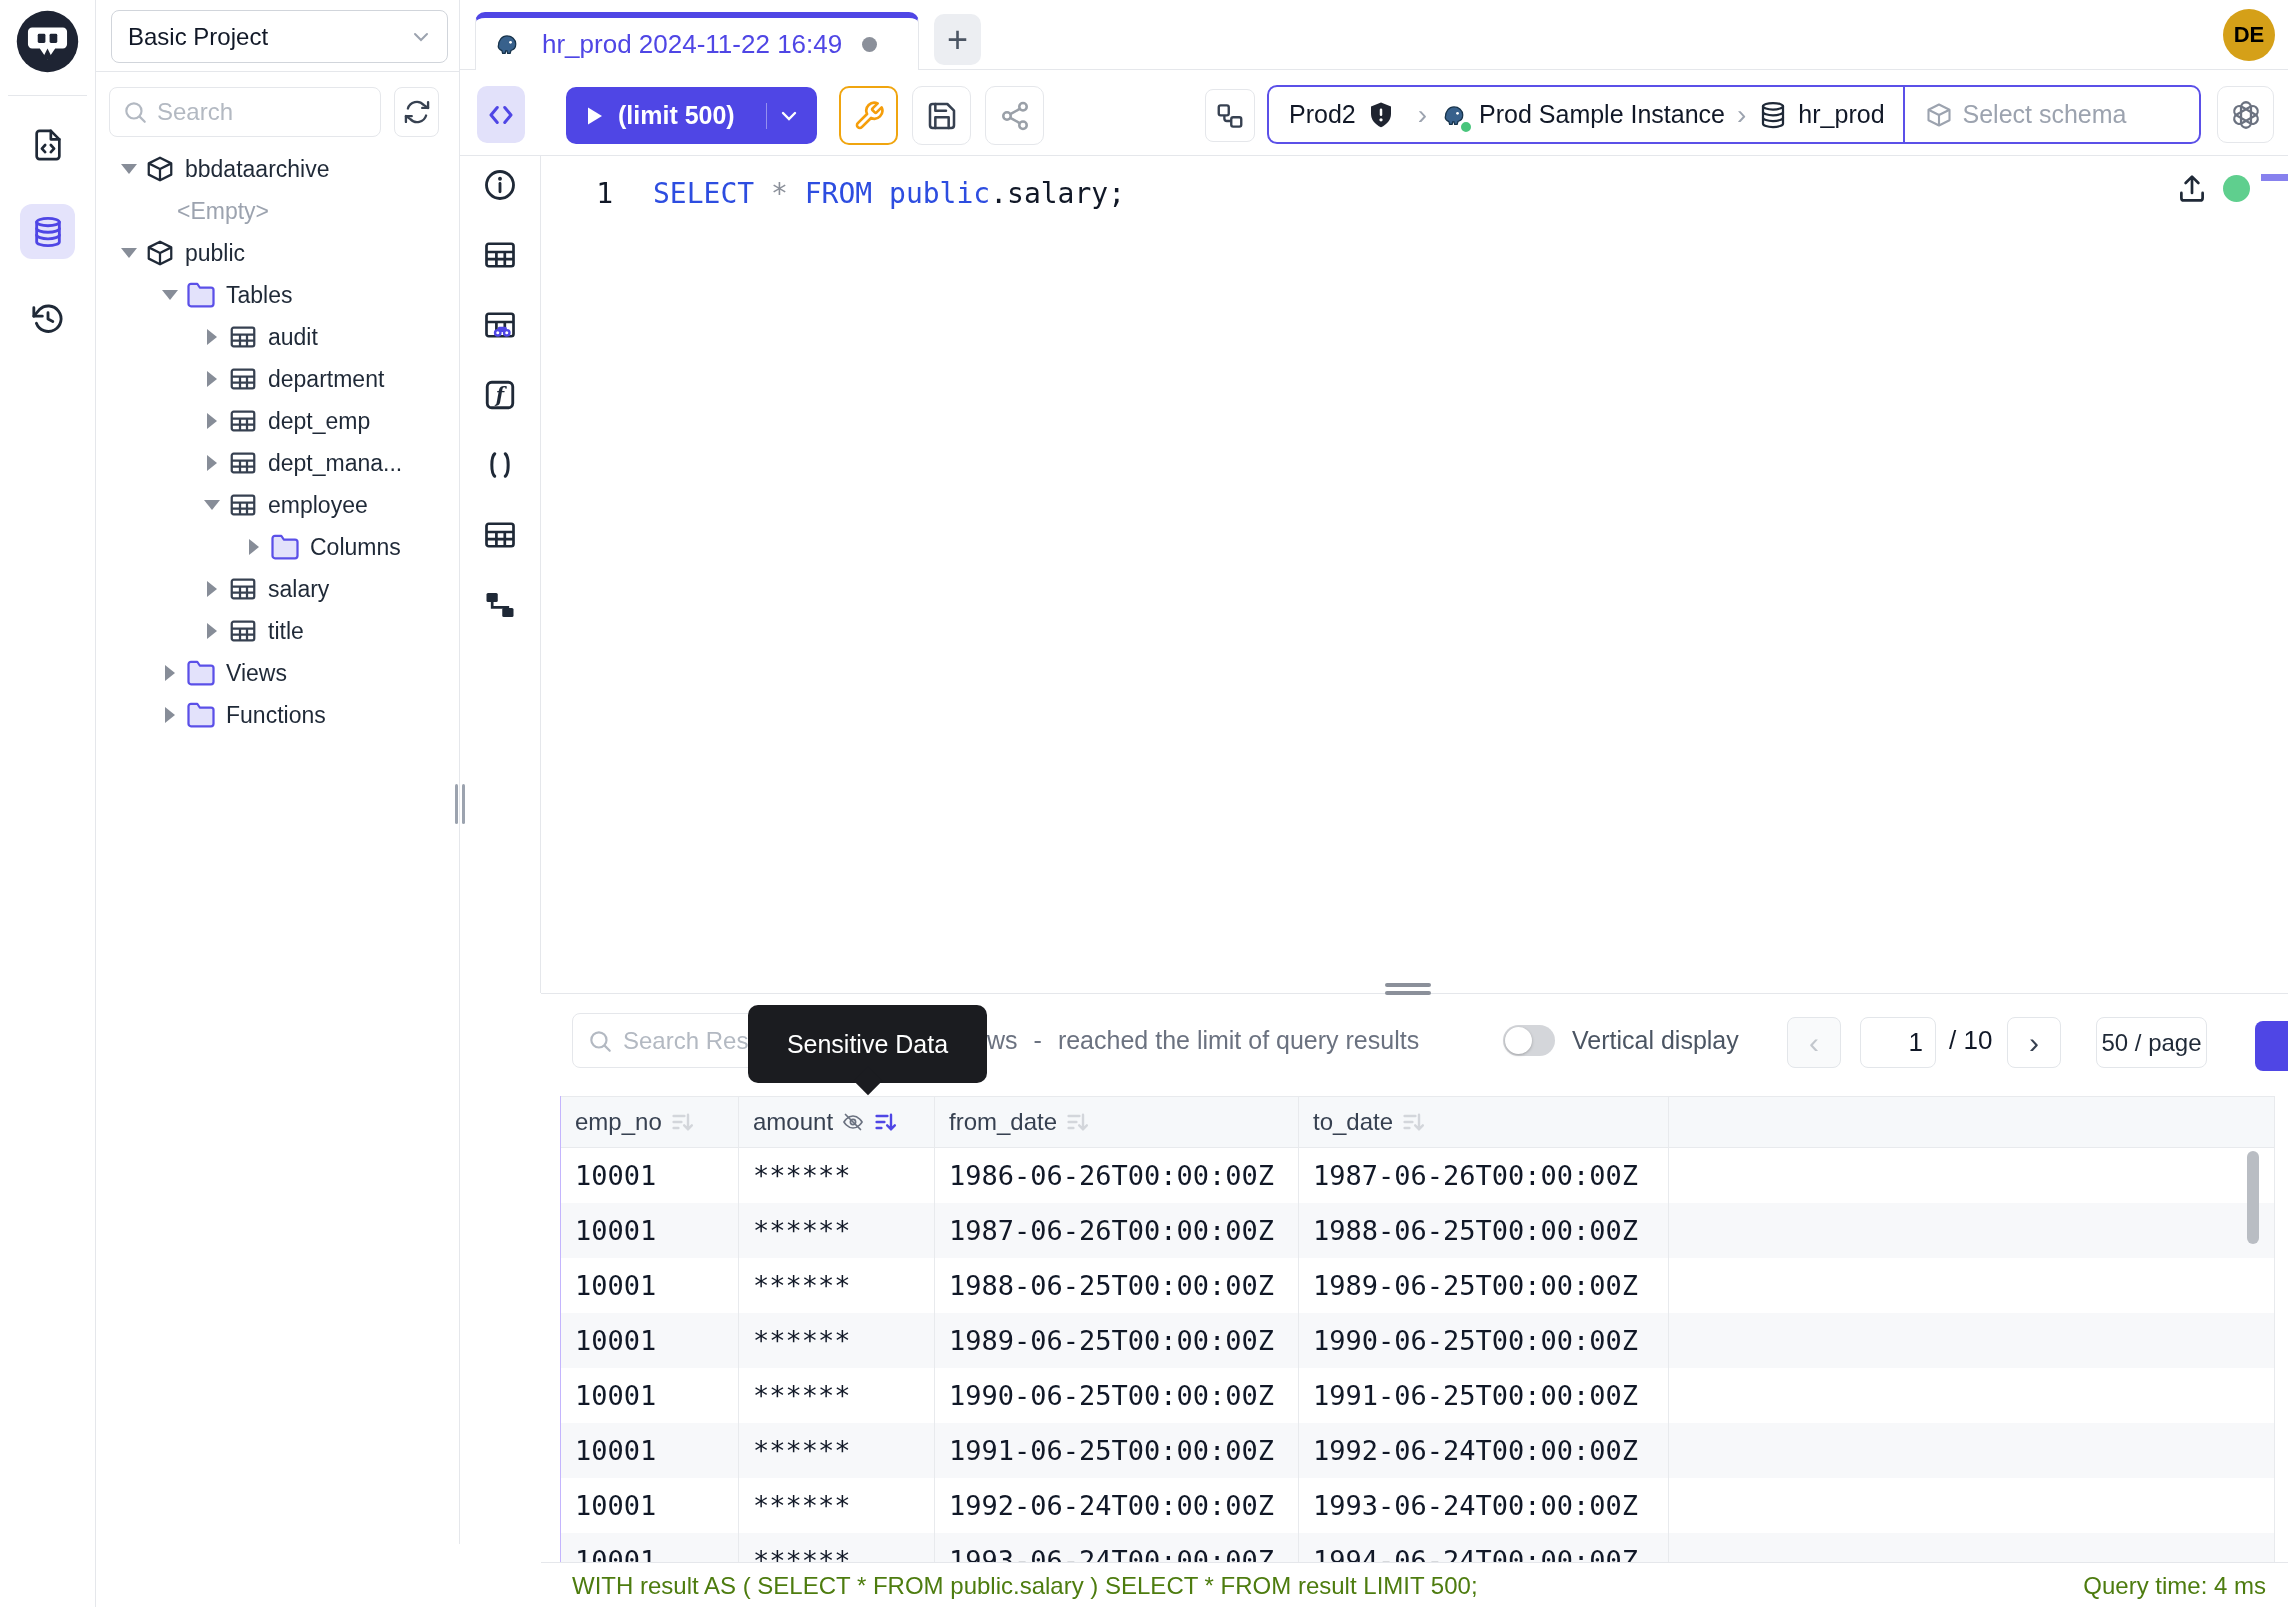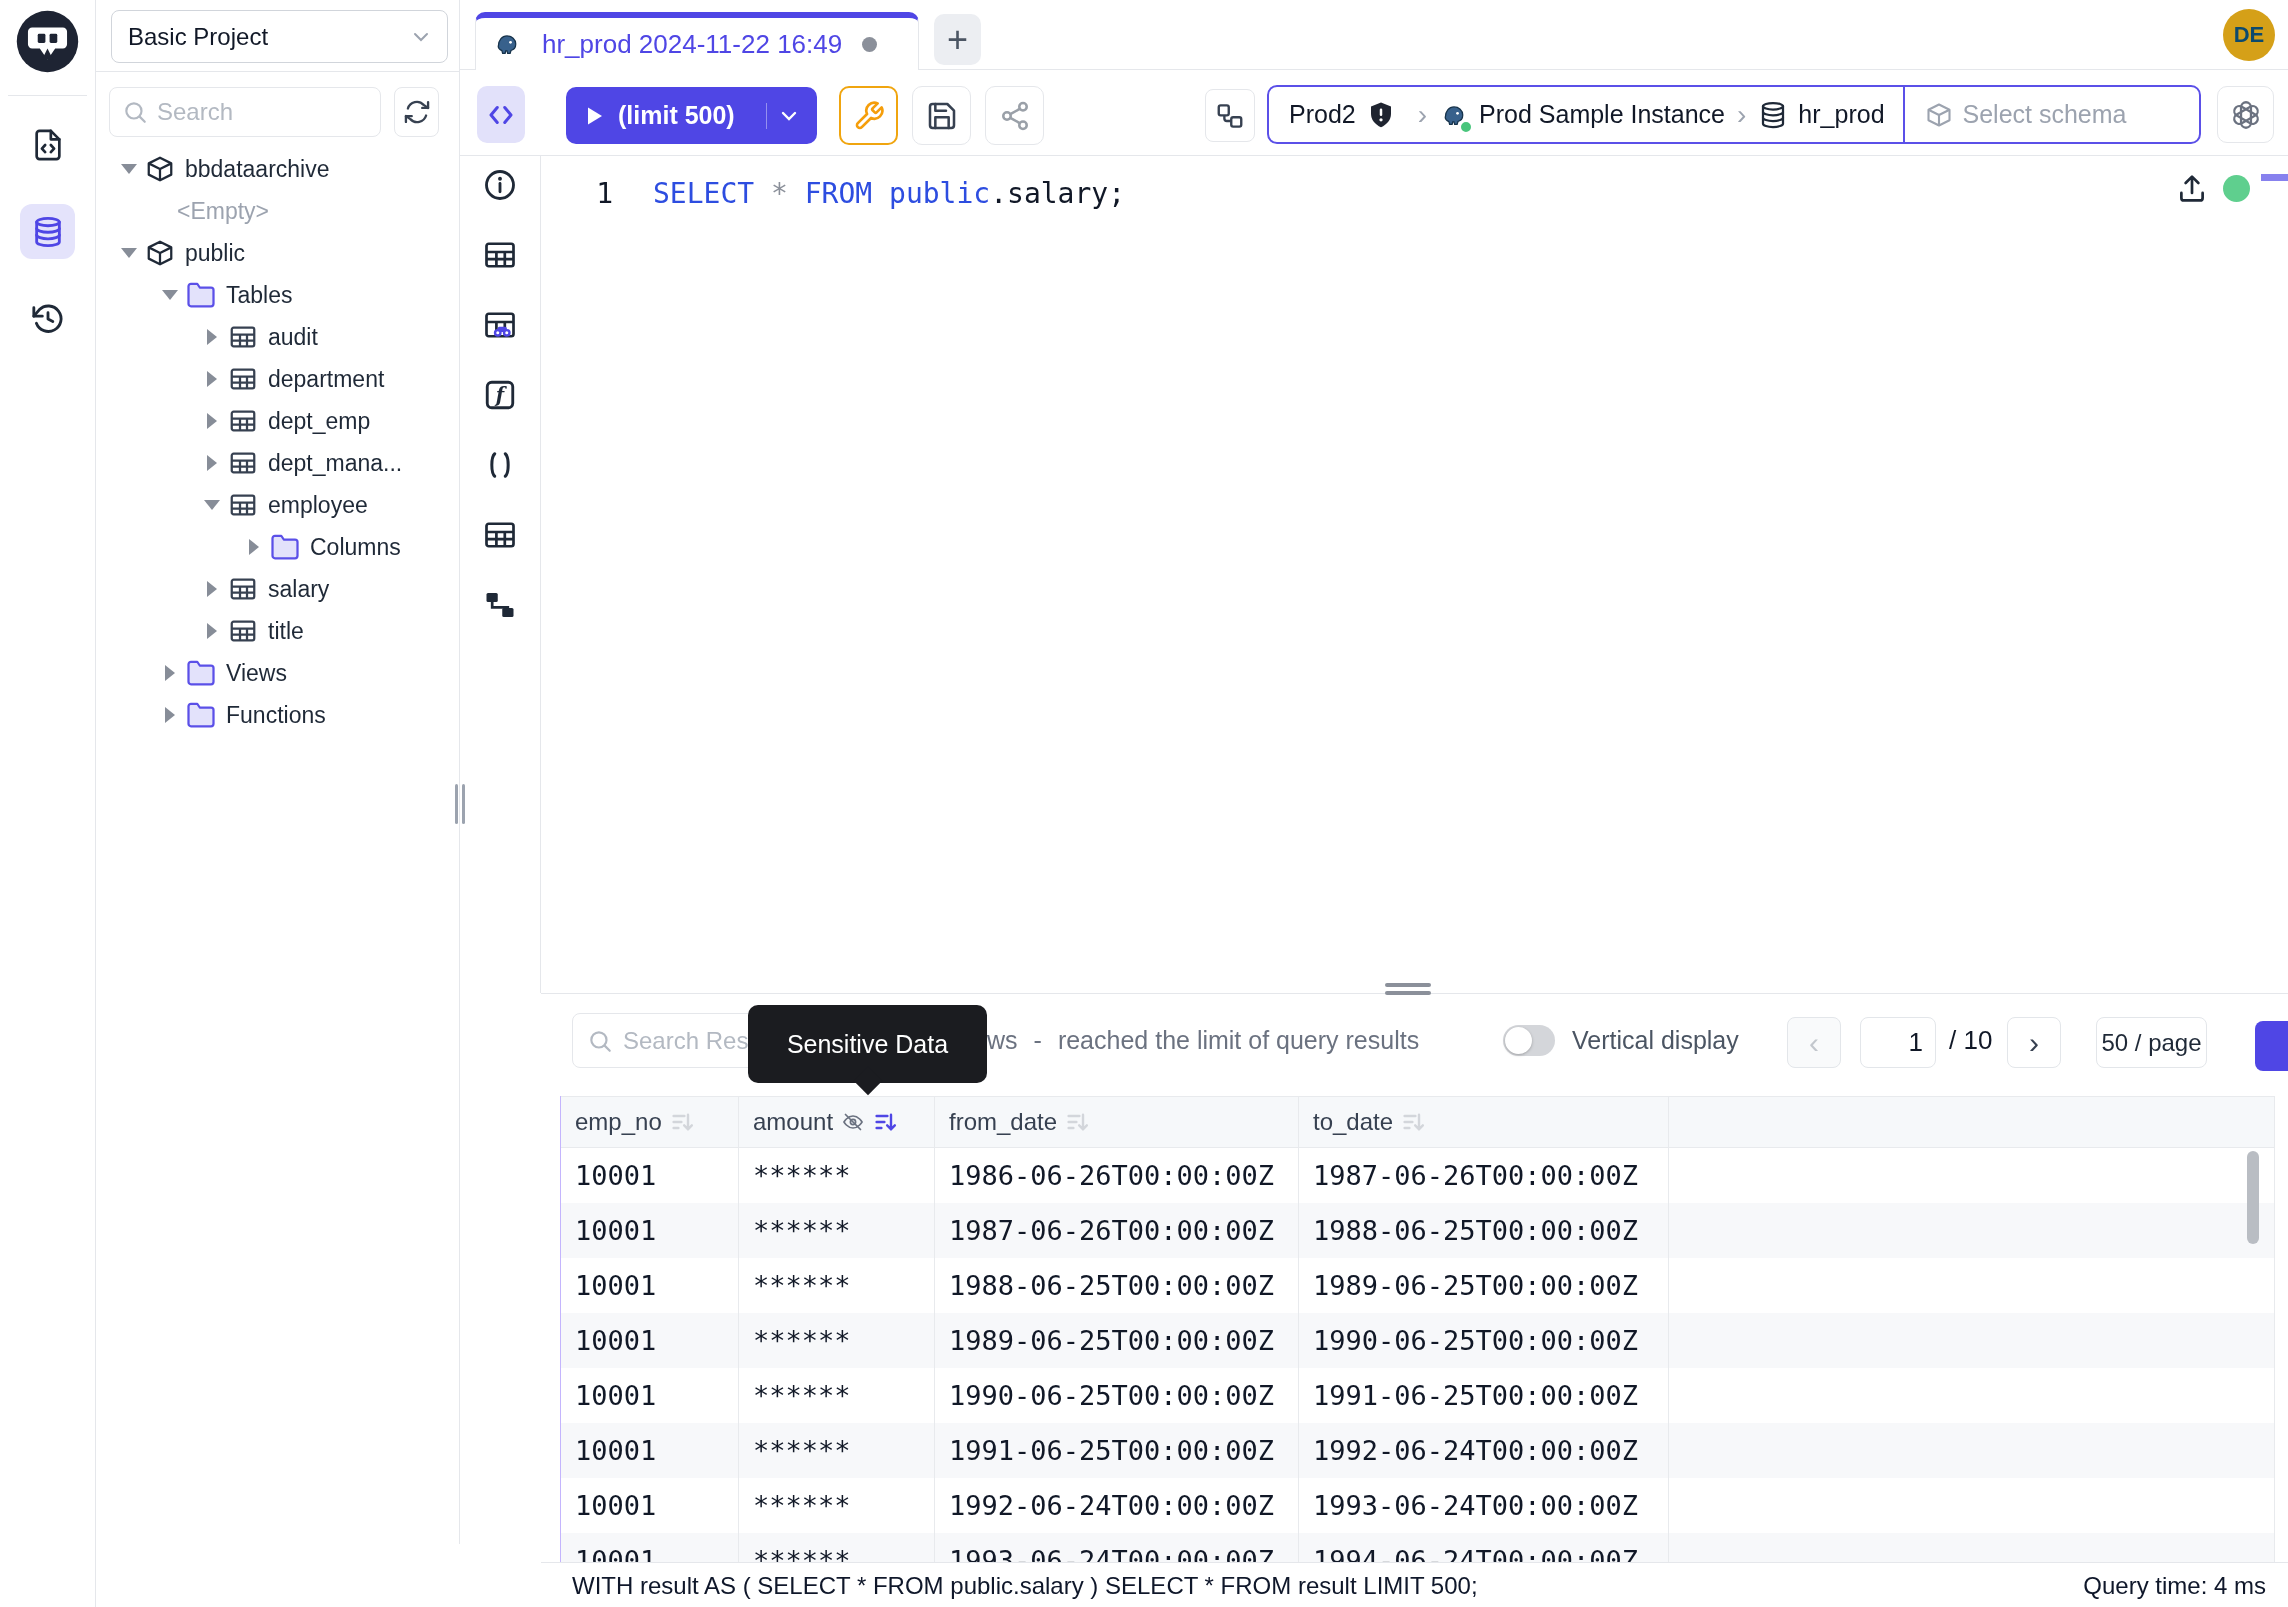--- a/index.html
+++ b/index.html
@@ -38,21 +38,21 @@
   .panel-resize i { width:3px; height:40px; background:#9ca3af; border-radius:2px; }
 
   
   #main { position:absolute; left:460px; top:0; width:1829px; height:1608px; }
 
   .tabstrip { position:absolute; left:0; top:0; width:100%; height:70px; background:#fff; border-bottom:1px solid #e5e7eb; }
   .tab { position:absolute; left:15px; top:12px; width:444px; height:58px; background:#fff; border:1px solid #e5e7eb; border-bottom:none; border-top:6px solid #4f46e5; border-radius:10px 10px 0 0; display:flex; align-items:center; padding:0 16px; gap:10px; cursor:pointer; }
   .tab-label { font-size:26px; color:#4f46e5; font-weight:500; }
   .tab-dot { width:15px; height:15px; border-radius:50%; background:#8b909a; margin-left:10px; }
   .tab-add { position:absolute; left:474px; top:14px; width:47px; height:51px; background:#eceef2; border:none; border-radius:10px; font-size:36px; color:#4b5563; cursor:pointer; line-height:1; }
-  .avatar { position:absolute; right:14px; top:9px; width:52px; height:52px; border-radius:50%; background:#d5a018; color:#0c4a6e; font-size:22px; font-weight:700; display:flex; align-items:center; justify-content:center; cursor:pointer; }
+  .avatar { position:absolute; right:14px; top:9px; width:52px; height:52px; border-radius:50%; background:#d5a018; color:#000000; font-size:22px; font-weight:700; display:flex; align-items:center; justify-content:center; cursor:pointer; }
 
   .toolbar { position:absolute; left:0; top:70px; width:100%; height:86px; background:#fff; border-bottom:1px solid #e5e7eb; z-index:3; }
   .code-toggle { position:absolute; left:17px; top:16px; width:48px; height:57px; background:#e2e1fa; border:none; border-radius:10px; display:flex; align-items:center; justify-content:center; cursor:pointer; }
   .run-btn { position:absolute; left:106px; top:17px; width:251px; height:57px; background:#4f46e5; border:none; border-radius:10px; color:#fff; display:flex; align-items:center; padding:0 16px; cursor:pointer; }
   .run-btn .play { width:24px; height:24px; }
   .run-label { font-size:25px; font-weight:600; margin-left:12px; font-family:inherit; }
   .run-sep { width:1px; height:26px; background:rgba(255,255,255,.4); margin-left:auto; }
   .run-chev { width:24px; height:24px; margin-left:10px; }
   .tool-btn { position:absolute; top:16px; width:59px; height:59px; background:#fff; border:1px solid #e5e7eb; border-radius:10px; display:flex; align-items:center; justify-content:center; cursor:pointer; }
   .tool-btn svg { width:32px; height:32px; }
@@ -108,21 +108,21 @@
   .rtable { position:absolute; left:19px; top:102px; width:1715px; height:467px; overflow:hidden; border-left:1px solid #c4b5fd; }
   .thead { display:flex; height:52px; background:#f6f8fa; border-top:1px solid #e8eaed; border-bottom:1px solid #e8eaed; }
   .th { display:flex; align-items:center; padding:0 14px; font-size:24px; color:#374151; border-right:1px solid #e8eaed; gap:8px; cursor:pointer; }
   .th svg { width:24px; height:24px; flex:0 0 24px; }
   .tr { display:flex; height:55px; }
   .tr:nth-child(even) { background:#f7f8fa; }
   .td { display:flex; align-items:center; padding:0 14px; font-family:"DejaVu Sans Mono", monospace; font-size:27px; color:#111827; border-right:1px solid #e8eaed; white-space:nowrap; overflow:hidden; }
   .vthumb { position:absolute; left:1706px; top:157px; width:12px; height:93px; background:#b9bdc3; border-radius:6px; }
 
   
-  #statusbar { position:absolute; left:81px; bottom:0; width:1747px; height:46px; background:#fff; border-top:1px solid #e5e7eb; display:flex; align-items:center; padding:0 22px 0 31px; font-size:24px; color:#0f172a; }
+  #statusbar { position:absolute; left:81px; bottom:0; width:1747px; height:46px; background:#fff; border-top:1px solid #e5e7eb; display:flex; align-items:center; padding:0 22px 0 31px; font-size:24px; color:#4d7c0f; }
   #statusbar .qt { margin-left:auto; }
 </style>
 </head>
 <body>
 
 <aside id="rail">
   <span class="logo">
     <svg viewBox="0 0 48 48">
         <circle cx="24" cy="24" r="22" fill="#1e2433"></circle>
         <path fill="#fff" d="M13 14h22a3 3 0 0 1 3 3v9a3 3 0 0 1-3 3h-5.5L24 37l-5.5-8H13a3 3 0 0 1-3-3v-9a3 3 0 0 1 3-3z"></path>

